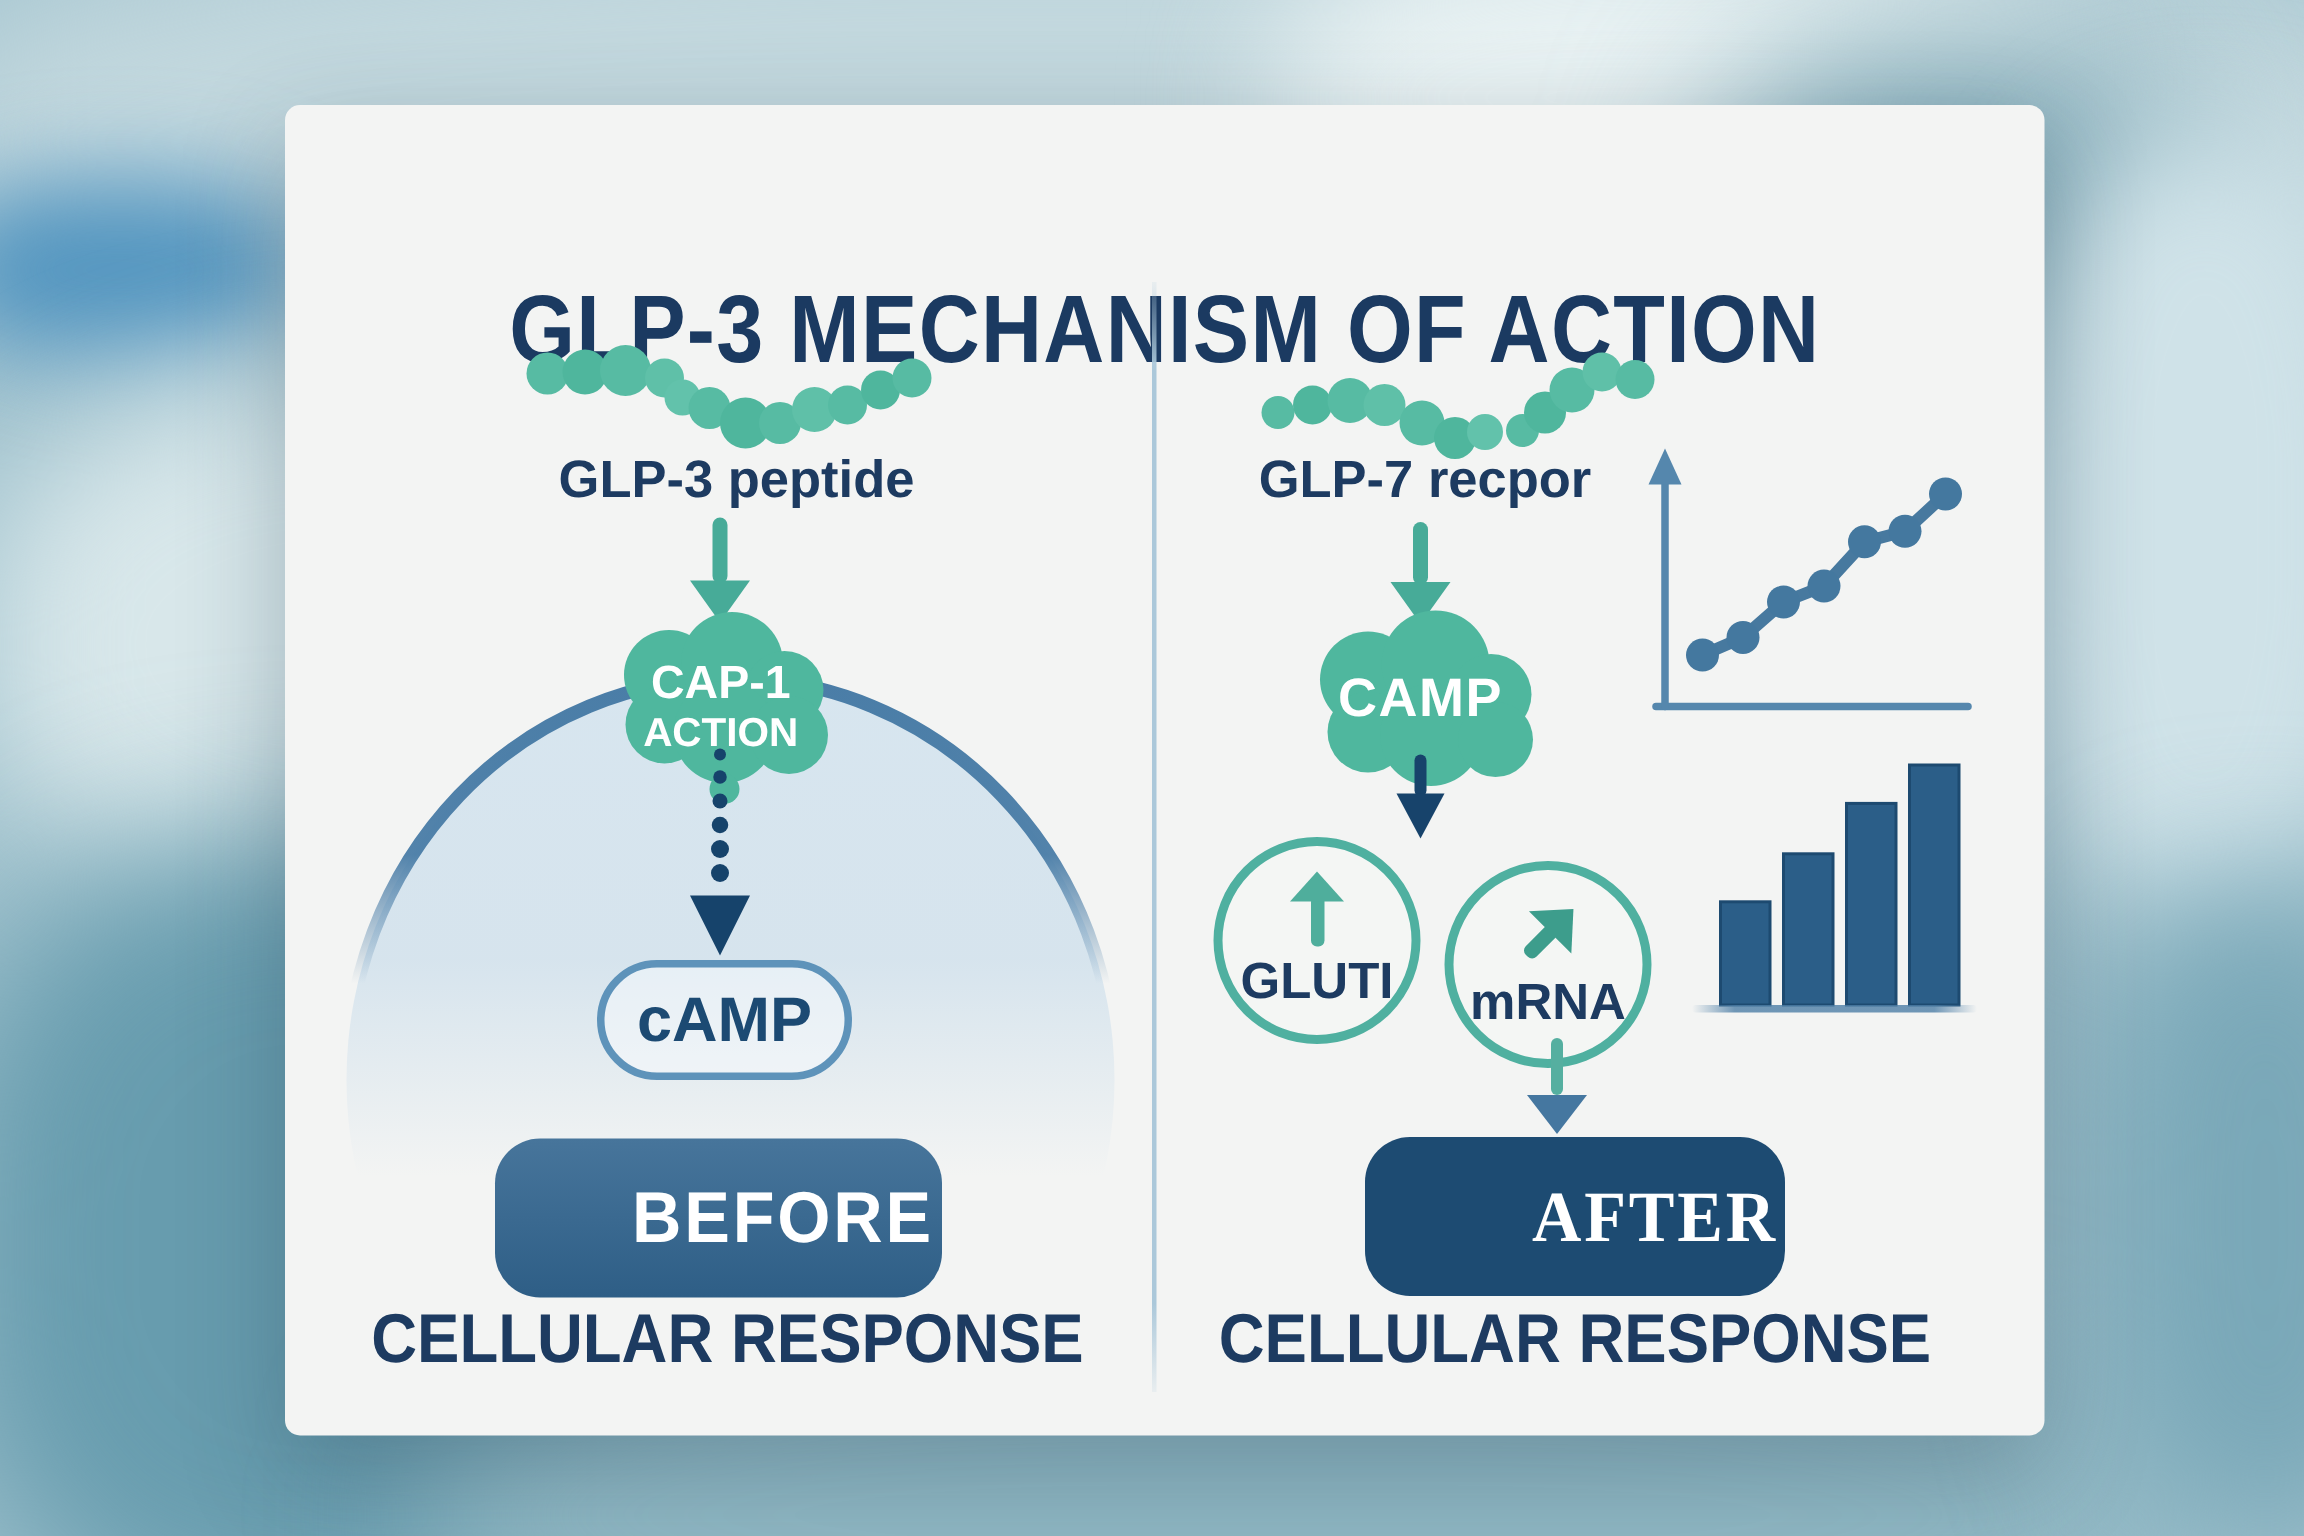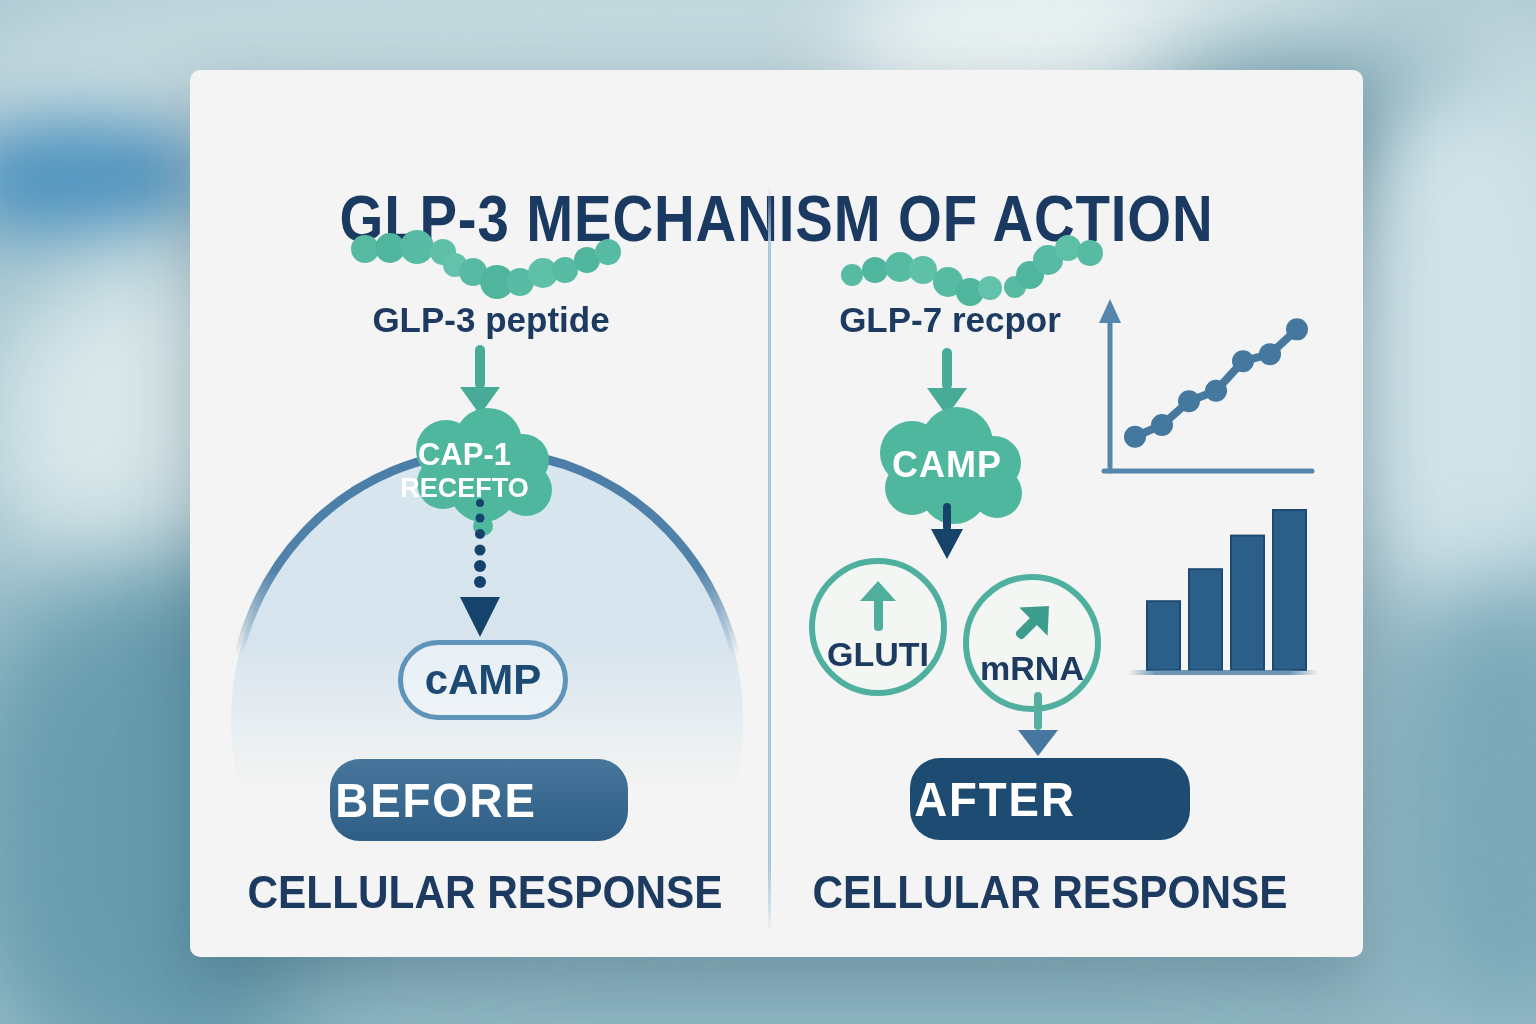--- a/index.html
+++ b/index.html
@@ -13,26 +13,26 @@
   .title{left:0;top:112px;width:1173px;text-align:center;
          font-size:64px;font-weight:bold;color:#1b3a61;letter-spacing:1px;
          transform:scaleX(0.88);transform-origin:center;white-space:nowrap;}
   .divider{left:578px;top:118px;width:3px;height:740px;
            background:linear-gradient(180deg,rgba(171,200,218,.15),#abc8da 8%,#abc8da 92%,rgba(171,200,218,.15));}
   .pep-label{font-size:35px;font-weight:bold;color:#1d3b61;text-align:center;white-space:nowrap;}
   .cloud-text{color:#ffffff;font-weight:bold;text-align:center;line-height:1.12;}
   .pill{left:208px;top:570px;width:160px;height:70px;border:5px solid #5e93ba;border-radius:40px;
         background:rgba(250,253,255,.45);display:flex;align-items:center;justify-content:center;}
   .pill-text{font-size:42px;font-weight:bold;color:#1c4a73;}
-  .stage-btn{height:82px;border-radius:30px;display:flex;align-items:center;justify-content:flex-start;}
+  .stage-btn{height:106px;border-radius:30px;display:flex;align-items:center;justify-content:flex-end;}
   .stage-btn span{color:#ffffff;font-weight:bold;font-size:48px;letter-spacing:2px;
         transform:scaleX(0.95);white-space:nowrap;}
   .before{left:140px;top:689px;width:298px;
         background:linear-gradient(180deg,#47759b,#2e5e86);}
-  .after{left:720px;top:688px;width:280px;background:#1d4b72;}
+  .after{left:720px;top:688px;width:280px;background:#1d4b72;font-family:Liberation Serif, serif;}
   .response{font-size:46px;font-weight:bold;color:#1d3b61;text-align:center;
         transform:scaleX(0.92);white-space:nowrap;}
   .ring{position:absolute;width:126px;height:126px;border:6px solid #4fb0a0;border-radius:50%;
         display:flex;flex-direction:column;align-items:center;justify-content:center;gap:2px;
         background:rgba(246,248,247,.35);}
   .ring-label{font-size:34px;font-weight:bold;color:#1d3b61;}
   svg{position:absolute;overflow:visible;}
 </style>
 </head>
 <body>
@@ -103,23 +103,23 @@
         <g fill="#4fb79e">
           <circle cx="48" cy="42" r="30"></circle>
             <circle cx="90" cy="34" r="34"></circle>
           <circle cx="125" cy="52" r="26"></circle>
             <circle cx="45" cy="75" r="26"></circle>
           <circle cx="85" cy="80" r="34"></circle>
             <circle cx="128" cy="82" r="26"></circle>
           <circle cx="85" cy="118" r="10"></circle>
         </g>
       </svg>
-      <div class="abs cloud-text" style="left:192px;top:368px;width:165px;">
+      <div class="abs cloud-text" style="left:208px;top:368px;width:165px;">
         <div style="font-size:31px;">CAP-1</div>
-        <div style="font-size:27px;">RECEFTO</div>
+        <div style="font-size:27px;">ACTION</div>
       </div>
 
       <svg style="left:267px;top:427px" width="46" height="145">
         <g fill="#16436b">
           <circle cx="23" cy="6" r="4"></circle>
             <circle cx="23" cy="21" r="4.5"></circle>
           <circle cx="23" cy="37" r="5"></circle>
             <circle cx="23" cy="53" r="5.5"></circle>
           <circle cx="23" cy="69" r="6"></circle>
             <circle cx="23" cy="85" r="6"></circle>

